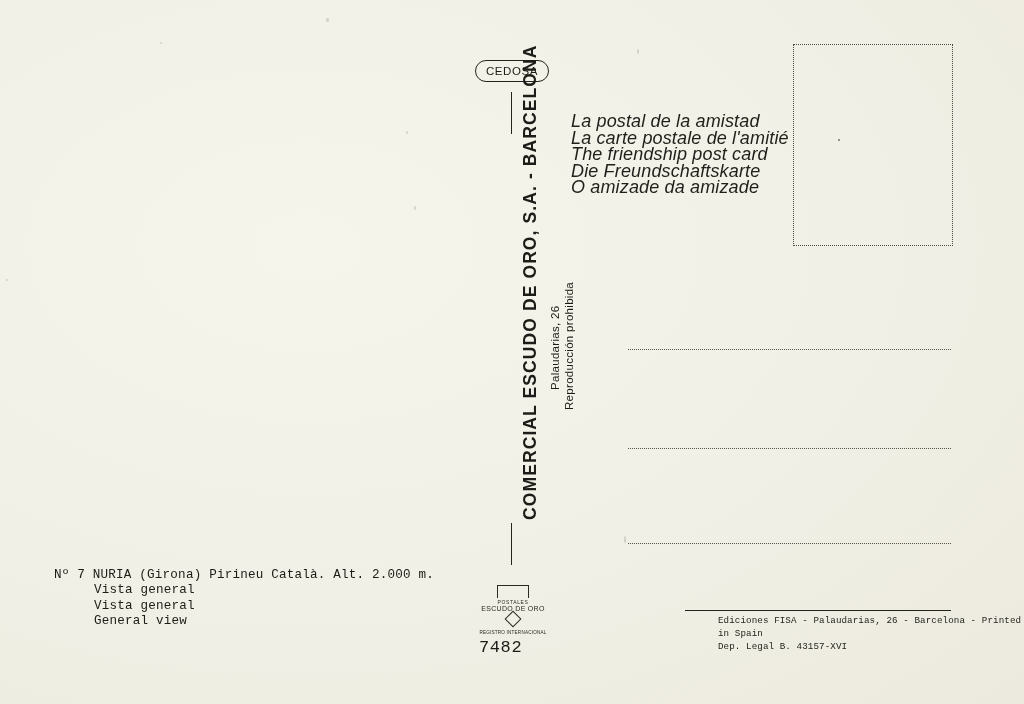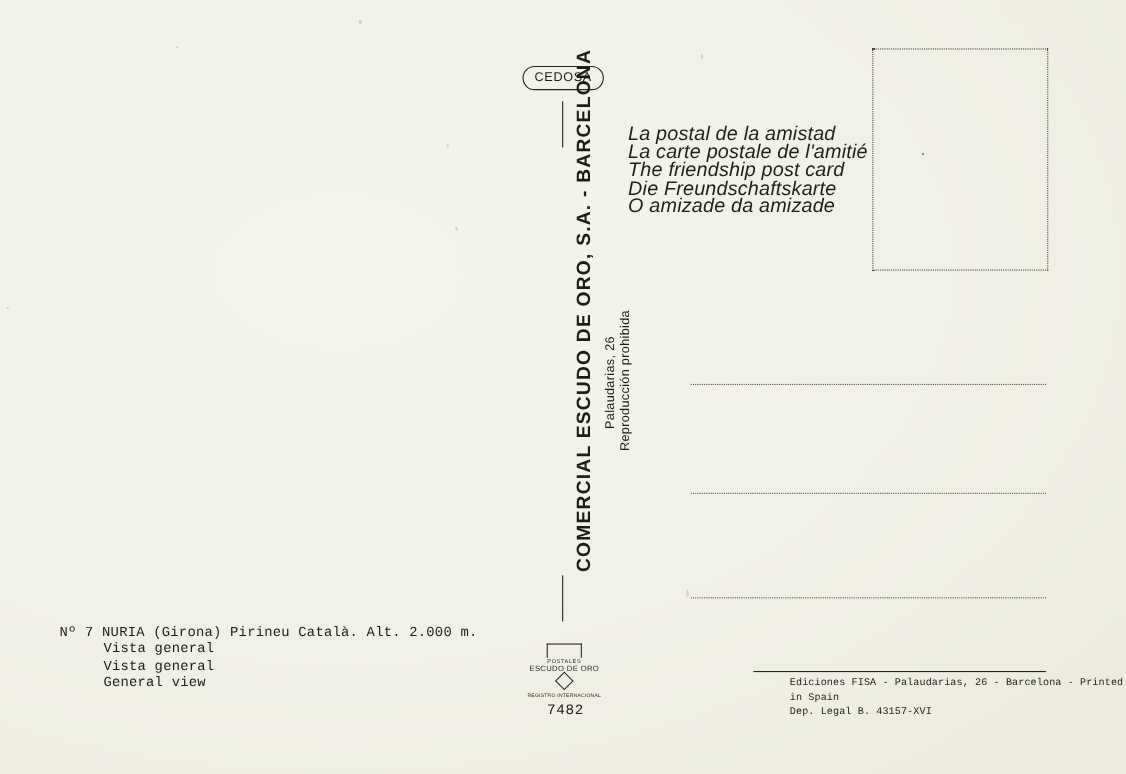--- a/index.html
+++ b/index.html
@@ -169,23 +169,23 @@
     width: 10px; height: 10px; margin: 1px auto 0 auto;
     border: 1.1px solid #2a2a24;
     transform: rotate(45deg);
   }
 
   .ref-number {
     position: absolute;
     left: 479px;
     top: 638px;
     width: 70px;
-    text-align: center;
+    text-align: left;
     font-family: "Liberation Mono", monospace;
-    font-size: 13px;
+    font-size: 17px;
     color: #1c1c18;
     letter-spacing: .6px;
   }
 
   
   .imprint-rule {
     position: absolute;
     left: 685px;
     top: 610px;
     width: 266px;

